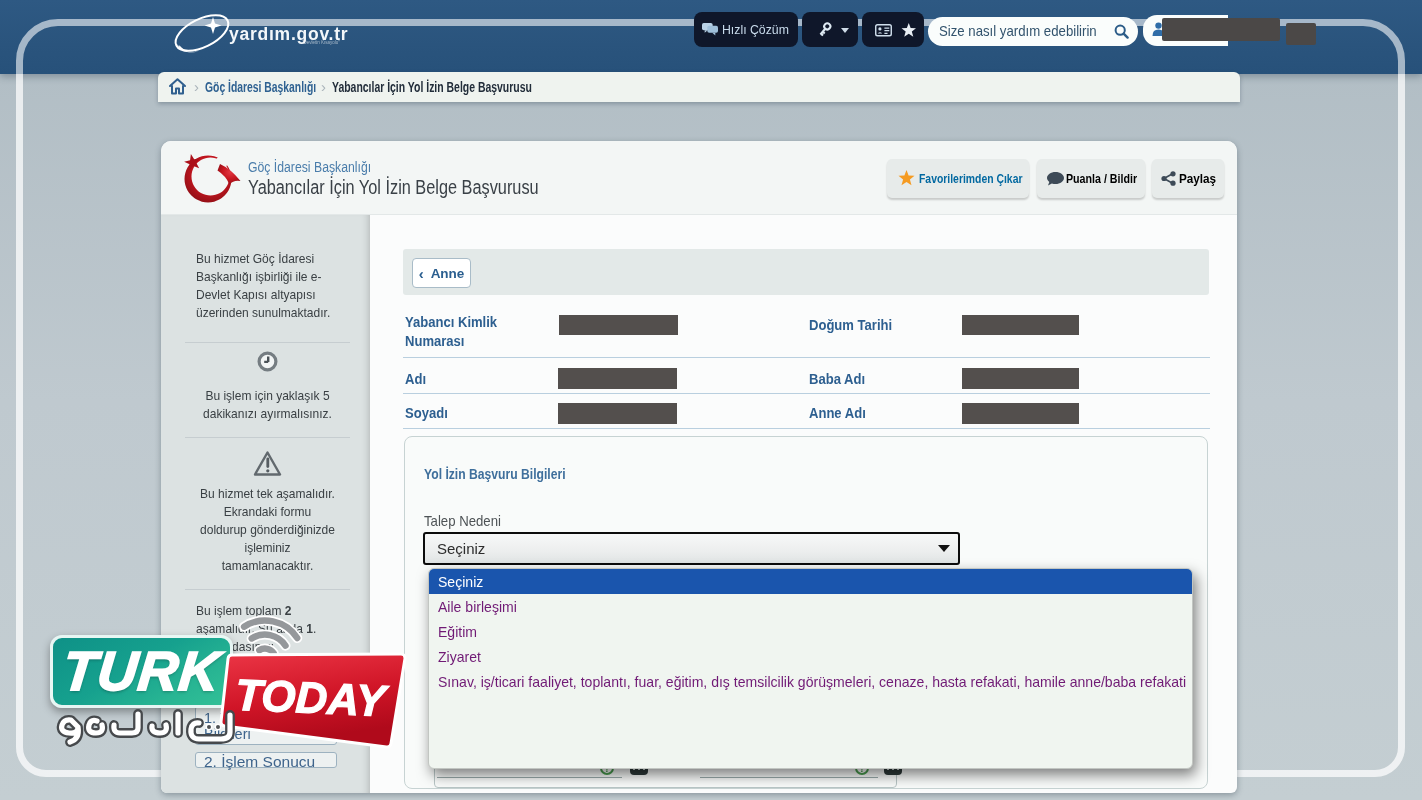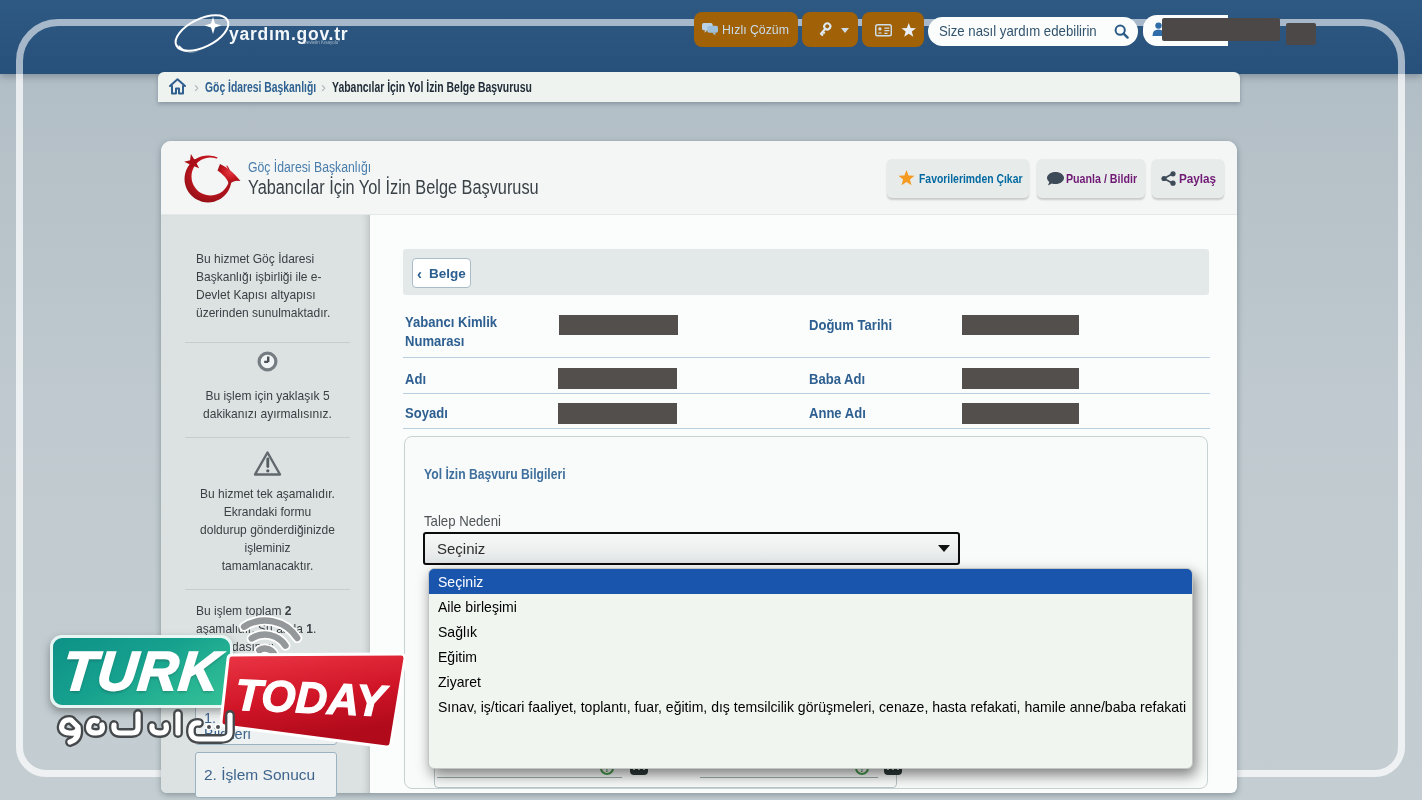--- a/index.html
+++ b/index.html
@@ -10,21 +10,21 @@
 
   
   #graybg { left:0; top:74px; width:1422px; height:726px;
     background:linear-gradient(180deg,#b2bec5 0%,#bfc9cf 45%,#c4ced2 100%); }
   .framewrap { position:absolute; left:0; width:1422px; overflow:hidden; }
   .framewrap > div { position:absolute; left:16px; width:1389px; height:758px; border-radius:42px 42px 30px 30px; }
 
   
   #navbar { left:0; top:0; width:1422px; height:74px;
     background:linear-gradient(180deg,#2e5983 0%,#2a547d 60%,#27517a 100%); box-shadow:0 3px 7px rgba(25,45,65,0.30); }
-  .navgrp { position:absolute; top:12px; height:35px; background:#a16207; border-radius:8px; }
+  .navgrp { position:absolute; top:12px; height:35px; background:#0f172a; border-radius:8px; }
   #logotext { left:229px; top:24px; color:#f3f7fa; font-size:17.5px; font-weight:bold; letter-spacing:0.75px; }
   #slogan { left:302px; top:40px; color:rgba(255,255,255,0.55); font-size:6px; transform:scale(0.75); transform-origin:left top; }
   #hizli-txt { left:28px; top:0; height:36px; line-height:36px; color:#c9dcec; font-size:13.5px; position:absolute; display:inline-block; transform:scaleX(0.91); transform-origin:left center; }
 
   #search { left:928px; top:17px; width:210px; height:29px; background:#fafdfc; border-radius:15px; }
   #search span { position:absolute; left:11px; top:6px; font-size:14.5px; color:#32536d; display:inline-block; transform:scaleX(0.91); transform-origin:left center; white-space:nowrap; }
   #userchip { left:1143px; top:15px; width:85px; height:31px; background:#fafdfc; border-radius:14px 0 0 14px; }
   .redact { background:#4b4847; border-radius:2px; }
 
   
@@ -35,21 +35,21 @@
   #crumb2 { color:#222d3a; font-size:14px; font-weight:bold; display:inline-block; transform:scaleX(0.746); transform-origin:left center; white-space:nowrap; }
 
   
   #card { left:161px; top:141px; width:1076px; height:652px; background:#fbfcfc;
     border-radius:10px 10px 6px 6px; box-shadow:0 2px 6px rgba(30,45,60,0.35); }
   #cardhead { left:161px; top:141px; width:1076px; height:74px; background:#f3f6f5;
     border-radius:10px 10px 0 0; border-bottom:1px solid #e3e8e8; }
   #agency { left:248px; top:159px; font-size:14px; color:#4a7dab; transform:scaleX(0.874); transform-origin:left center; white-space:nowrap; }
   #ctitle { left:248px; top:176px; font-size:19.5px; color:#3a4147; transform:scaleX(0.836); transform-origin:left center; white-space:nowrap; }
   .hbtn { position:absolute; top:159px; height:39px; white-space:nowrap; background:#e7ebea; border-radius:5px;
-    box-shadow:0 2px 2px rgba(0,0,0,0.18); font-size:13px; font-weight:bold; color:#701a75; }
+    box-shadow:0 2px 2px rgba(0,0,0,0.18); font-size:13px; font-weight:bold; color:#000000; }
   .hbtn svg { position:absolute; top:11px; }
   .hbtn span { position:absolute; top:0; line-height:39px; }
 
   
   #sidebar { left:161px; top:215px; width:209px; height:578px; background:#dce2e2;
     border-radius:0 0 0 6px; box-shadow:inset -7px 0 9px -7px rgba(0,0,0,0.25); }
   .sbtxt { position:absolute; left:178px; width:179px; text-align:center; font-size:13.5px;
     line-height:18px; color:#3a4044; transform:scaleX(0.89); transform-origin:center; }
   .sbdiv { position:absolute; left:185px; width:165px; height:1px; background:#c6cdd0; }
   .sbleft { text-align:left !important; left:196px !important; transform-origin:left center !important; }
@@ -81,21 +81,21 @@
   .dateline { position:absolute; top:777px; height:1px; background:#9aabab; }
   .qcirc { position:absolute; width:14px; height:14px; border-radius:50%; background:#fff;
     border:2px solid #4c9f51; color:#4c9f51; font-size:10px; font-weight:bold; text-align:center; line-height:11px; }
   .calic { position:absolute; width:18px; height:18px; background:#2e3a3a; border-radius:4px; }
   .calic:after { content:""; position:absolute; left:3px; top:5px; width:12px; height:8px;
     background:repeating-linear-gradient(90deg,#cfd8d8 0 2px,transparent 2px 5px); }
 
   
   #dropdown { left:428px; top:568px; width:765px; height:201px; background:#f0f5f0; border-radius:6px; overflow:hidden;
     border:1px solid #c2c6c2; box-shadow:3px 6px 14px rgba(0,0,0,0.5); }
-  .opt { height:25.1px; line-height:25.1px; padding-left:9px; font-size:15px; color:#000000;
+  .opt { height:25.1px; line-height:25.1px; padding-left:9px; font-size:15px; color:#701a75;
     white-space:nowrap; overflow:hidden; }
   .opt.sel { background:#1a55ad; color:#fff; }
   .opt > span { display:inline-block; transform:scaleX(0.937); transform-origin:left center; white-space:nowrap; }
 
   
   #tealbox { left:50px; top:635px; width:183px; height:73px; border-radius:12px;
     background:linear-gradient(150deg,#0e9187 0%,#16a18e 45%,#28b593 75%,#33c197 100%);
     border:3px solid rgba(248,253,252,0.92);
     box-shadow:0 4px 8px rgba(0,0,0,0.35); }
   #turk { left:54px; top:640px; width:175px; text-align:center; color:#fff; font-size:55px; -webkit-text-stroke:1.8px #fff; text-shadow:2px 3px 2px rgba(30,90,80,0.45);
@@ -238,26 +238,26 @@
   <div class="sbdiv" style="top:437px;"></div>
   <svg class="abs" style="left:253px;top:450px" width="29" height="27" viewBox="0 0 29 27">
     <path d="M14.5 2.5 L27 24.5 H2 Z" fill="none" stroke="#62696e" stroke-width="2.4" stroke-linejoin="round"></path>
     <path d="M14.8 9 L14.8 16.5" stroke="#565d62" stroke-width="2.8" stroke-linecap="round"></path>
     <circle cx="14.8" cy="20.8" r="1.6" fill="#565d62"></circle>
   </svg>
   <div class="sbtxt" style="top:485px;">Bu hizmet tek aşamalıdır.<br>Ekrandaki formu<br>doldurup gönderdiğinizde<br>işleminiz<br>tamamlanacaktır.</div>
   <div class="sbdiv" style="top:589px;"></div>
   <div class="sbtxt sbleft" style="top:602px;">Bu işlem toplam <b>2</b><br>aşamalıdır. Şu anda <b>1</b>.<br>aşamadasınız:</div>
   <div class="stepbox" style="top:706px;height:39px;font-size:14.5px;line-height:16px;">1. Yol İzin Başvuru<br>Bilgileri</div>
-  <div class="stepbox" style="top:752px;height:46px;">2. İşlem Sonucu</div>
+  <div class="stepbox" style="top:752px;height:16px;">2. İşlem Sonucu</div>
 
   <div id="geribar" class="abs"></div>
   <div id="geribtn" class="abs">
     <span style="font-size:15px;">‹</span>
-    <span>Belge</span>
+    <span>Anne</span>
   </div>
 
   <div class="flabel" style="left:405px;top:313px;width:160px;line-height:19px;">Yabancı Kimlik<br>Numarası</div>
   <div class="flabel" style="left:809px;top:317px;">Doğum Tarihi</div>
   <div class="fbox" style="left:559px;top:315px;width:119px;height:20px;"></div>
   <div class="fbox" style="left:962px;top:315px;width:117px;height:20px;"></div>
   <div class="fsep" style="top:357px;"></div>
   <div class="flabel" style="left:405px;top:371px;">Adı</div>
   <div class="flabel" style="left:809px;top:371px;">Baba Adı</div>
   <div class="fbox" style="left:558px;top:368px;width:119px;height:21px;"></div>
@@ -281,21 +281,20 @@
   <div class="dateline" style="left:437px;width:185px;"></div>
   <div class="dateline" style="left:700px;width:178px;"></div>
   <div class="qcirc" style="left:600px;top:761px;">?</div>
   <div class="calic" style="left:630px;top:757px;"></div>
   <div class="qcirc" style="left:855px;top:761px;">?</div>
   <div class="calic" style="left:884px;top:757px;"></div>
 
   <div id="dropdown" class="abs">
     <div class="opt sel"><span>Seçiniz</span></div>
     <div class="opt"><span>Aile birleşimi</span></div>
-    <div class="opt"><span>Sağlık</span></div>
     <div class="opt"><span>Eğitim</span></div>
     <div class="opt"><span>Ziyaret</span></div>
     <div class="opt" id="longopt"><span>Sınav, iş/ticari faaliyet, toplantı, fuar, eğitim, dış temsilcilik görüşmeleri, cenaze, hasta refakati, hamile anne/baba refakati</span></div>
   </div>
 
   <svg class="abs" style="left:228px;top:611px" width="82" height="64" viewBox="0 0 82 64">
     <g fill="none" transform="rotate(12 37 48)">
       <g stroke="#fff" stroke-width="10" stroke-linecap="round">
         <path d="M29.6 40.6 A 10.5 10.5 0 0 1 44.4 40.6"></path>
         <path d="M19.7 30.7 A 24.5 24.5 0 0 1 54.3 30.7"></path>

